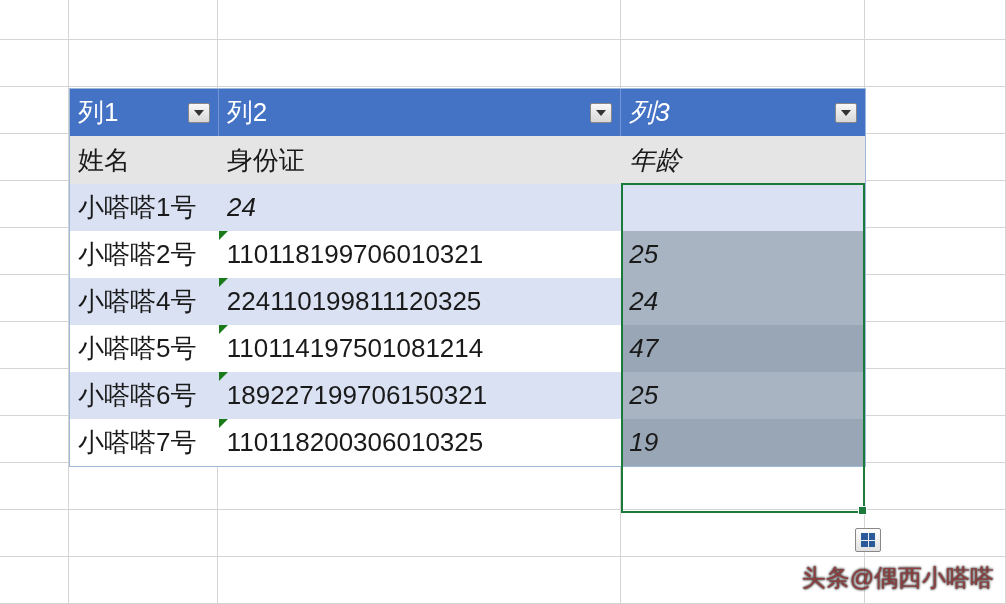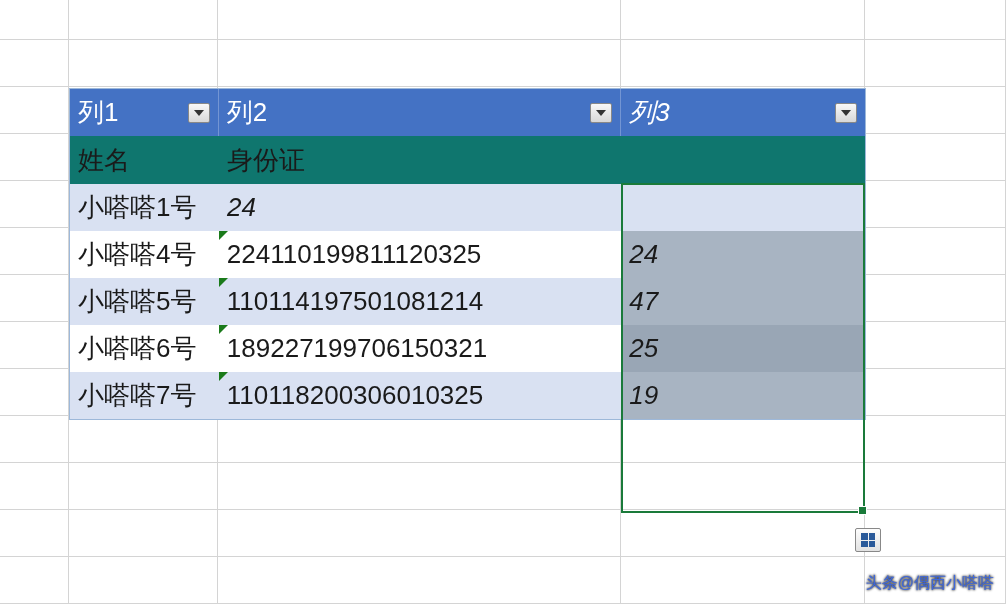--- a/index.html
+++ b/index.html
@@ -68,21 +68,21 @@
     .filter-btn svg { width: 10px; height: 6px; }
     
     .col1 { width: 149px; }
     .col2 { width: 403px; gap: 16px; }
     .col3 { width: 244px; font-style: italic; }
     
     .subhead {
       display: flex;
       height: 48px;
       align-items: center;
-      background: #0f766e;
+      background: #e5e5e5;
       color: #1a1a1a;
       font-size: 26px;
     }
     .sh {
       padding: 0 8px;
       height: 100%;
       display: flex;
       align-items: center;
     }
     
@@ -167,23 +167,23 @@
       gap: 1px;
     }
     .autofill-icon .ico span {
       background: #2a5a9a;
     }
     
     .watermark {
       position: absolute;
       right: 12px;
       bottom: 10px;
-      color: #1d4ed8;
+      color: #7f1d1d;
       text-shadow: 0 0 3px #000, 0 0 2px #000;
-      font-size: 16px;
+      font-size: 24px;
       opacity: 0.85;
     }
   </style>
 </head>
 <body>
 
 <div class="grid-bg">
   <div class="grid-row">
       <div class="grid-cell gc-a"></div>
       <div class="grid-cell" style="width:149px"></div>
@@ -300,25 +300,31 @@
       <span class="filter-btn">
         <svg viewBox="0 0 10 6">
             <path d="M0 0 L10 0 L5 6 Z" fill="#333"></path>
           </svg>
       </span>
     </div>
   </div>
   <div class="subhead">
     <div class="sh col1">姓名</div>
     <div class="sh col2">身份证</div>
+    <div class="sh col3">年龄</div>
   </div>
   <div class="tbody">
     <div class="trow">
       <div class="td col1">小嗒嗒1号</div>
       <div class="td col3">24</div>
+    </div>
+    <div class="trow">
+      <div class="td col1">小嗒嗒2号</div>
+      <div class="td col2">110118199706010321</div>
+      <div class="td col3">25</div>
     </div>
     <div class="trow">
       <div class="td col1">小嗒嗒4号</div>
       <div class="td col2">224110199811120325</div>
       <div class="td col3">24</div>
     </div>
     <div class="trow">
       <div class="td col1">小嗒嗒5号</div>
       <div class="td col2">110114197501081214</div>
       <div class="td col3">47</div>

